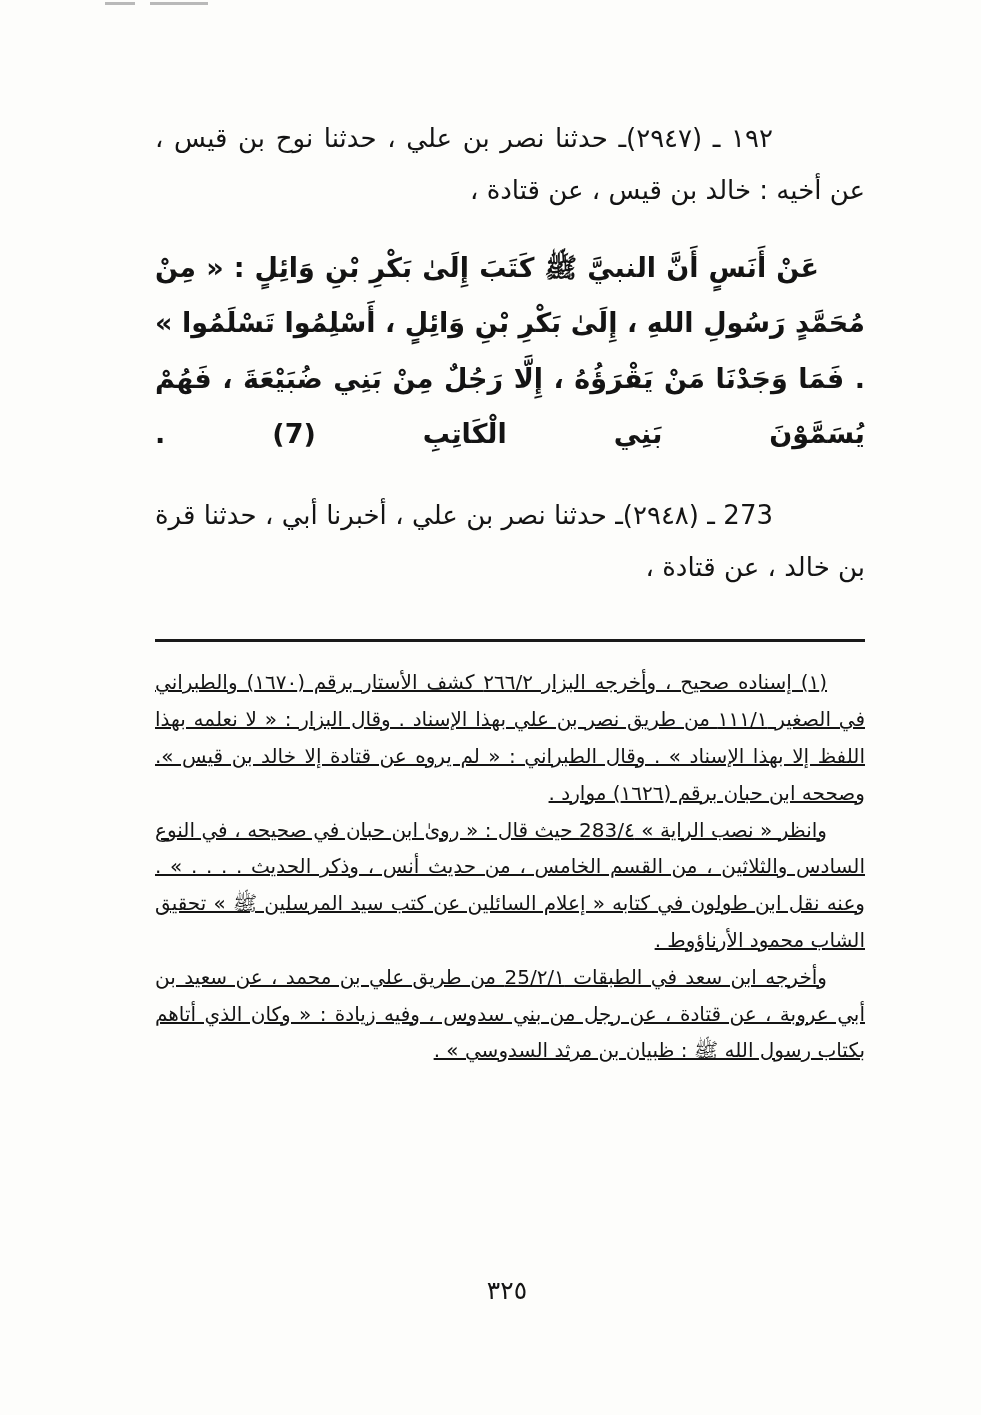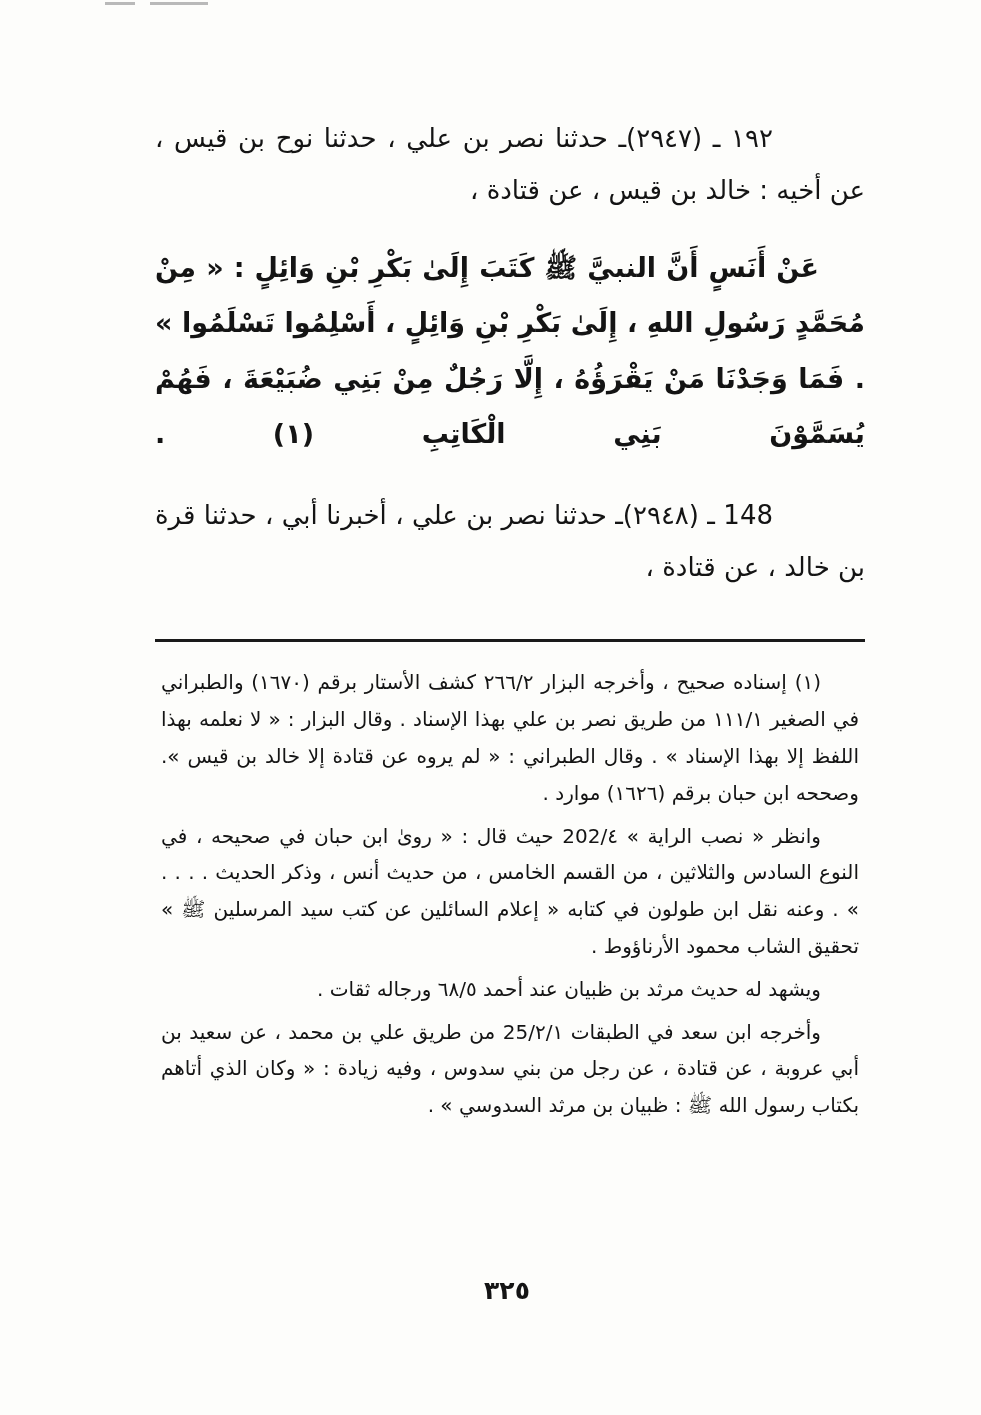--- a/index.html
+++ b/index.html
@@ -44,56 +44,55 @@
     border-top: 3px solid #1a1a1a;
     margin: 46px 0 22px 0;
     width: 100%;
   }
 
   .footnotes {
     font-size: 20px;
     line-height: 1.84;
     text-align: justify;
   }
-  .footnotes p { margin: 6px; text-indent: 38px; }
+  .footnotes p { margin: 0; text-indent: 38px; text-decoration: underline; }
 
   .page-num {
     position: absolute;
     top: 1276px; left: 0; right: 0;
     text-align: center;
     font-size: 25px;
-    font-weight: bold;
+    font-weight: normal;
     letter-spacing: 2px;
   }
 </style>
 </head>
 <body>
 
 <div class="page">
 
   <div class="scan-marks">
     <span class="mark m1"></span>
     <span class="mark m2"></span>
   </div>
 
   <main class="text-col">
 
     <p class="isnad">١٩٢ ـ (٢٩٤٧)ـ حدثنا نصر بن علي ، حدثنا نوح بن قيس ، عن أخيه : خالد بن قيس ، عن قتادة ،</p>
 
-    <p class="matn">عَنْ أَنَسٍ أَنَّ النبيَّ ﷺ كَتَبَ إِلَىٰ بَكْرِ بْنِ وَائِلٍ : « مِنْ مُحَمَّدٍ رَسُولِ اللهِ ، إِلَىٰ بَكْرِ بْنِ وَائِلٍ ، أَسْلِمُوا تَسْلَمُوا » . فَمَا وَجَدْنَا مَنْ يَقْرَؤُهُ ، إِلَّا رَجُلٌ مِنْ بَنِي ضُبَيْعَةَ ، فَهُمْ يُسَمَّوْنَ بَنِي الْكَاتِبِ (١) .</p>
+    <p class="matn">عَنْ أَنَسٍ أَنَّ النبيَّ ﷺ كَتَبَ إِلَىٰ بَكْرِ بْنِ وَائِلٍ : « مِنْ مُحَمَّدٍ رَسُولِ اللهِ ، إِلَىٰ بَكْرِ بْنِ وَائِلٍ ، أَسْلِمُوا تَسْلَمُوا » . فَمَا وَجَدْنَا مَنْ يَقْرَؤُهُ ، إِلَّا رَجُلٌ مِنْ بَنِي ضُبَيْعَةَ ، فَهُمْ يُسَمَّوْنَ بَنِي الْكَاتِبِ (7) .</p>
 
-    <p class="isnad gap-top">148 ـ (٢٩٤٨)ـ حدثنا نصر بن علي ، أخبرنا أبي ، حدثنا قرة بن خالد ، عن قتادة ،</p>
+    <p class="isnad gap-top">273 ـ (٢٩٤٨)ـ حدثنا نصر بن علي ، أخبرنا أبي ، حدثنا قرة بن خالد ، عن قتادة ،</p>
 
 
     <hr class="fn-rule">
 
     <section class="footnotes">
       <p>(١) إسناده صحيح ، وأخرجه البزار ٢٦٦/٢ كشف الأستار برقم (١٦٧٠) والطبراني في الصغير ١١١/١ من طريق نصر بن علي بهذا الإسناد . وقال البزار : « لا نعلمه بهذا اللفظ إلا بهذا الإسناد » . وقال الطبراني : « لم يروه عن قتادة إلا خالد بن قيس ». وصححه ابن حبان برقم (١٦٢٦) موارد .</p>
-      <p>وانظر « نصب الراية » 202/٤ حيث قال : « روىٰ ابن حبان في صحيحه ، في النوع السادس والثلاثين ، من القسم الخامس ، من حديث أنس ، وذكر الحديث . . . . » . وعنه نقل ابن طولون في كتابه « إعلام السائلين عن كتب سيد المرسلين ﷺ » تحقيق الشاب محمود الأرناؤوط .</p>
-      <p>ويشهد له حديث مرثد بن ظبيان عند أحمد ٦٨/٥ ورجاله ثقات .</p>
+      <p>وانظر « نصب الراية » 283/٤ حيث قال : « روىٰ ابن حبان في صحيحه ، في النوع السادس والثلاثين ، من القسم الخامس ، من حديث أنس ، وذكر الحديث . . . . » . وعنه نقل ابن طولون في كتابه « إعلام السائلين عن كتب سيد المرسلين ﷺ » تحقيق الشاب محمود الأرناؤوط .</p>
       <p>وأخرجه ابن سعد في الطبقات 25/٢/١ من طريق علي بن محمد ، عن سعيد بن أبي عروبة ، عن قتادة ، عن رجل من بني سدوس ، وفيه زيادة : « وكان الذي أتاهم بكتاب رسول الله ﷺ : ظبيان بن مرثد السدوسي » .</p>
     </section>
 
   </main>
 
   <div class="page-num">٣٢٥</div>
 
 </div>
 
 </body></html>

